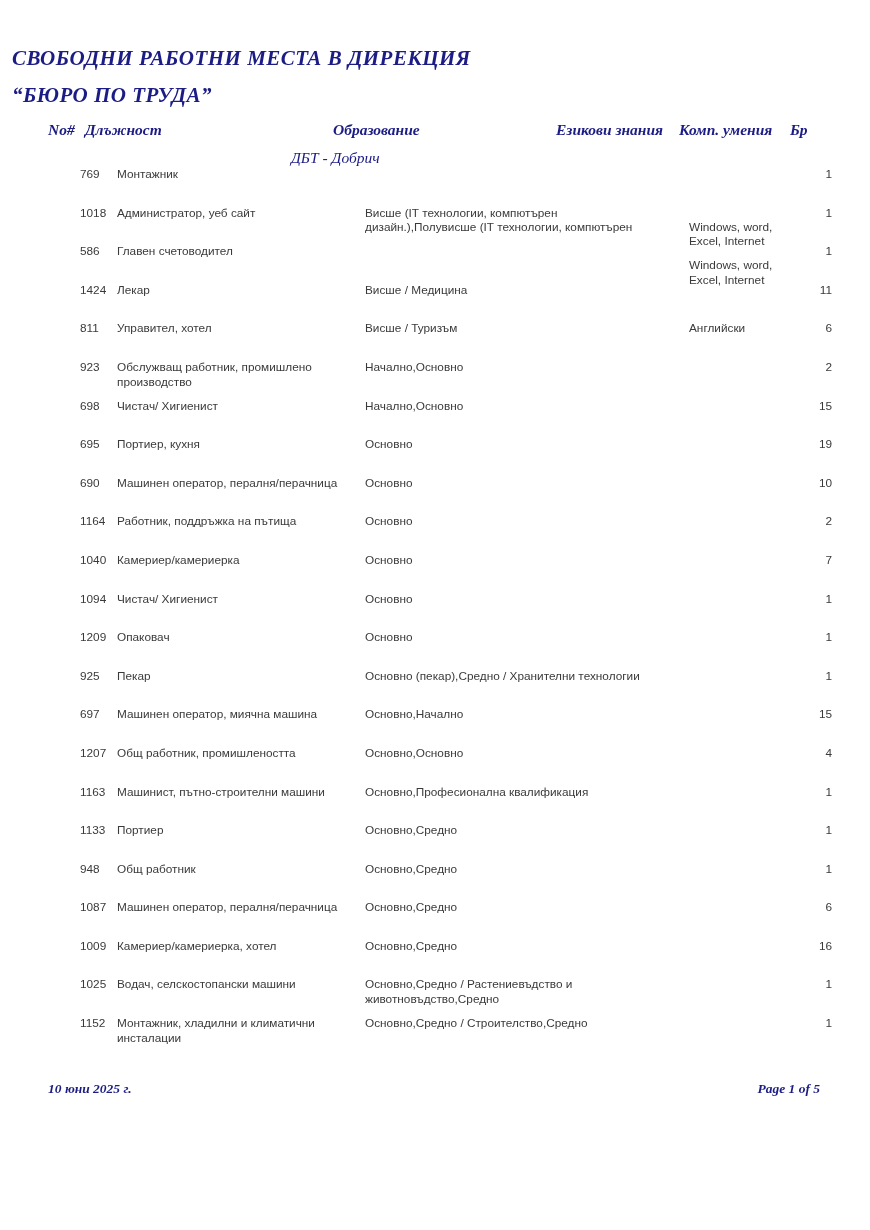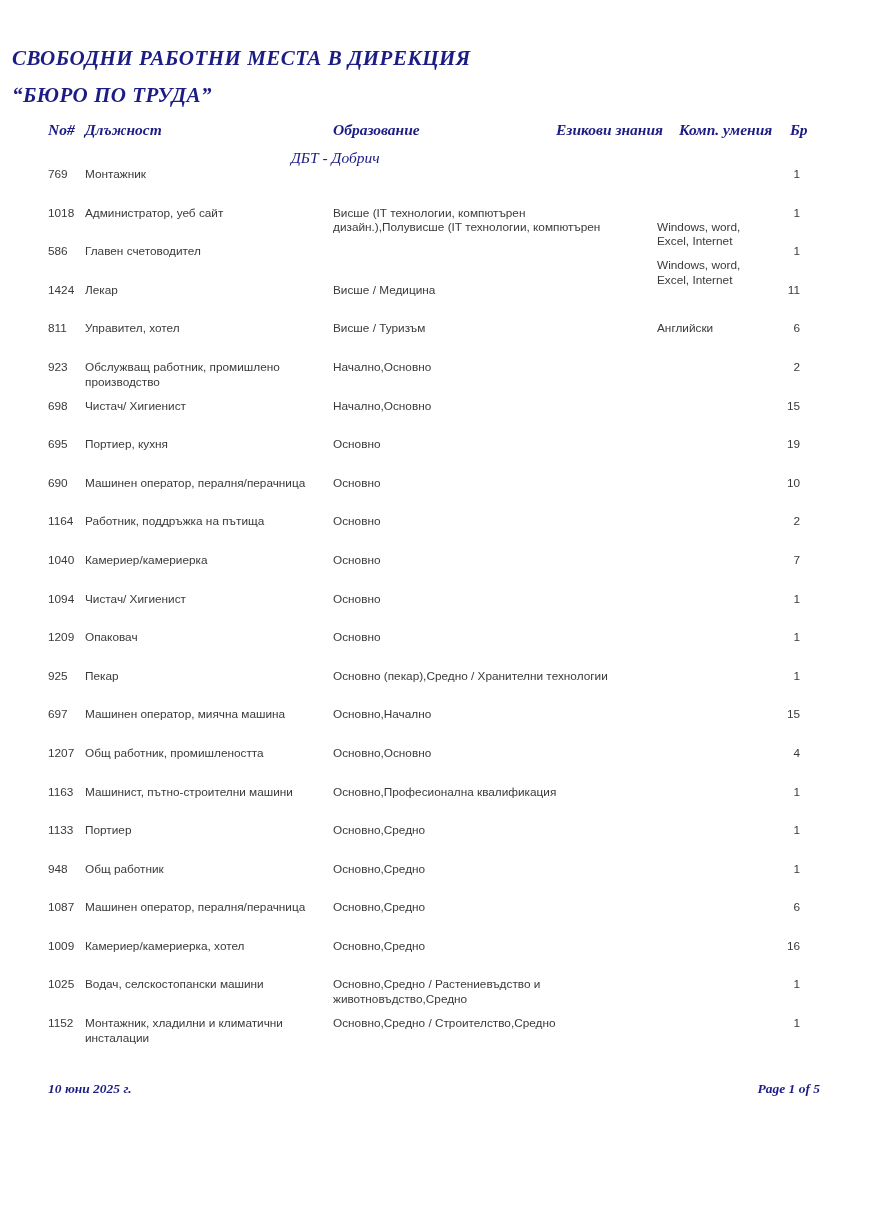--- a/index.html
+++ b/index.html
@@ -65,20 +65,21 @@
   .rows {
     position: absolute;
     top: 167px;
     left: 0;
     width: 100%;
   }
   .row {
     position: relative;
     height: 38.6px;
     overflow: visible;
+    margin-left: 32px;
   }
   .c {
     position: absolute;
     top: 0;
     font-size: 11.8px;
     line-height: 14.8px;
     color: var(--ink);
   }
   .c-num    { left: 48px;  width: 34px; }
   .c-pos    { left: 85px;  width: 235px; }

